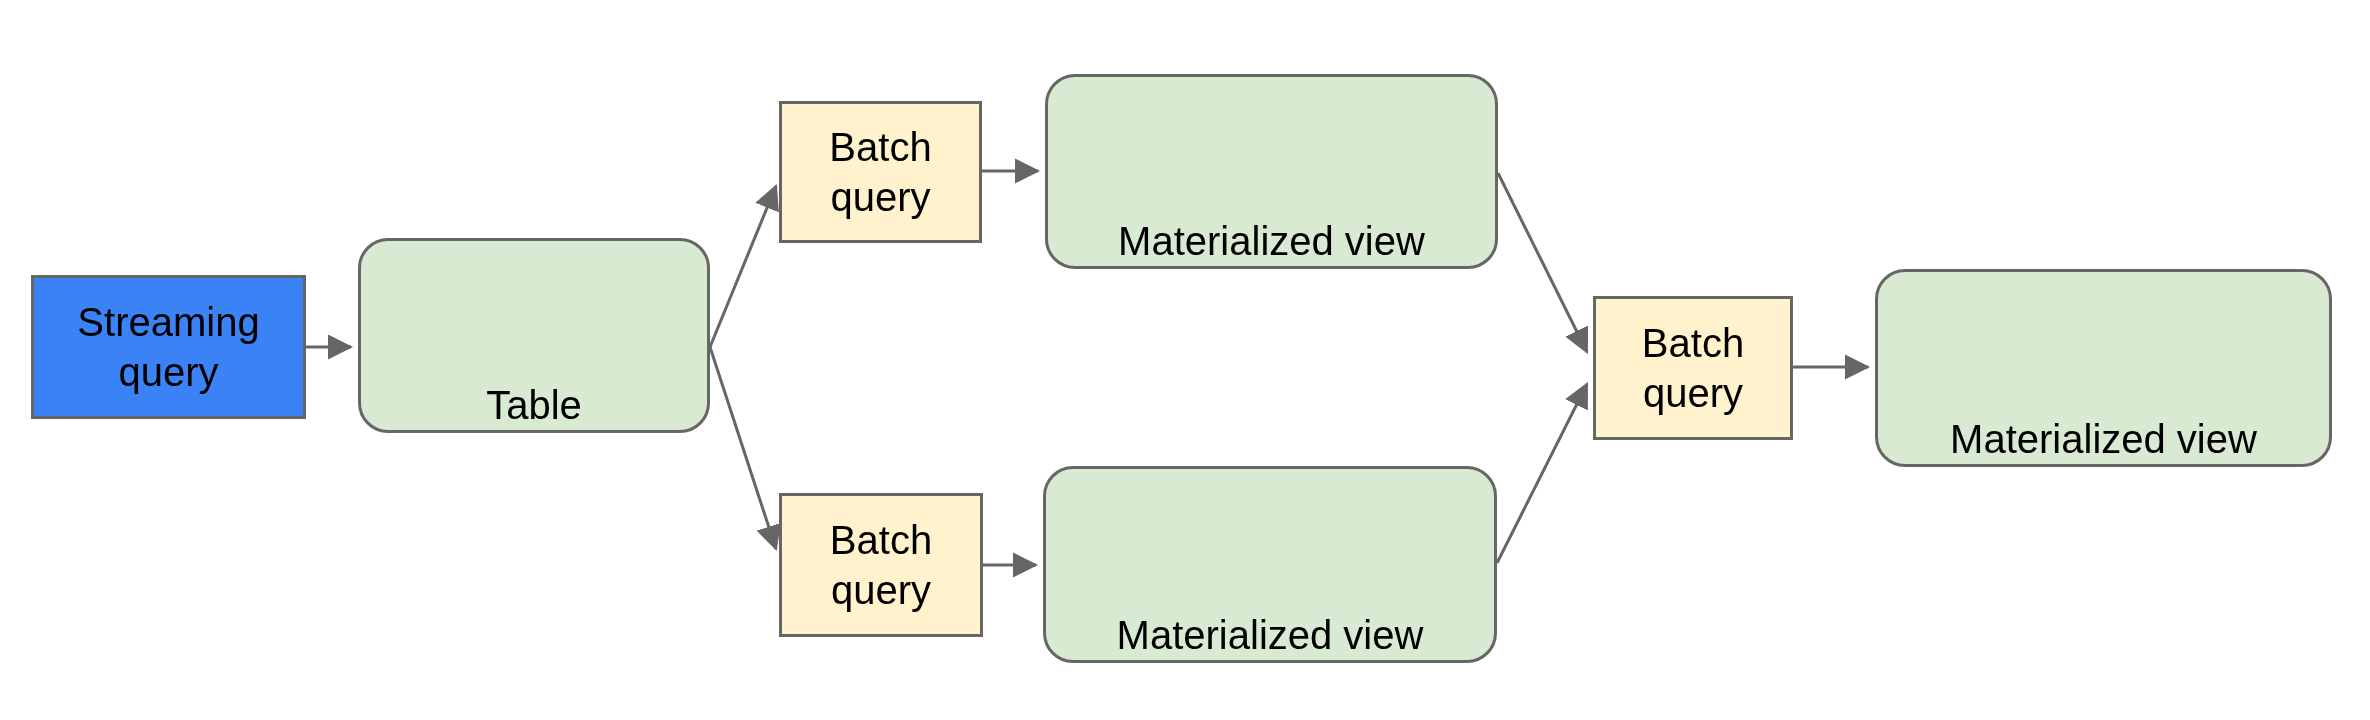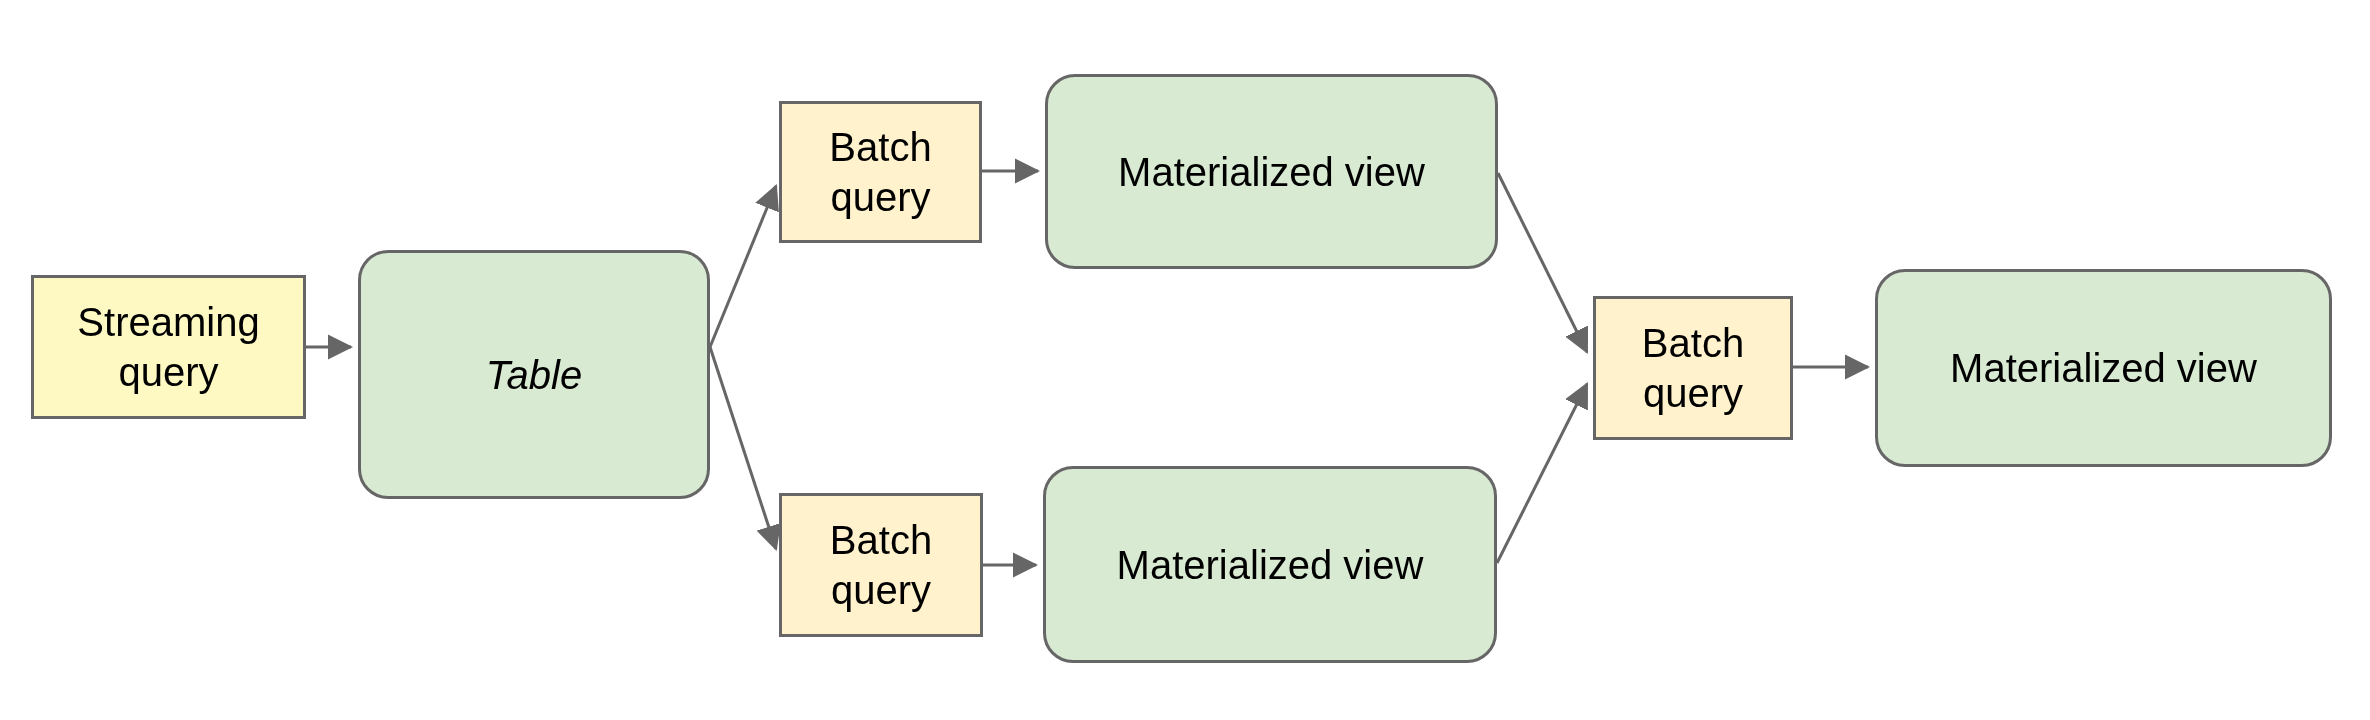--- a/index.html
+++ b/index.html
@@ -28,21 +28,21 @@
     box-sizing: border-box;
     display: flex;
     align-items: center;
     justify-content: center;
     text-align: center;
     color: #000000;
     font-size: 40px;
     line-height: 1.25;
   }
   .node.rect   { border-radius: 0; align-items: center; }
-  .node.rounded{ border-radius: 30px; }
+  .node.rounded{ border-radius: 30px; align-items: flex-end; }
   .node .label { display: block; padding: 0 12px; }
 </style>
 </head>
 <body>
 
 <div class="canvas">
   <svg class="edge-layer" xmlns="http://www.w3.org/2000/svg" viewBox="0 0 2370 720">
     <defs>
       <marker id="arrowhead" viewBox="0 0 12 12" refX="11" refY="6" markerWidth="8.5" markerHeight="8.5" orient="auto">
         <path d="M0,0 L12,6 L0,12 Z" fill="#666666"></path>
@@ -53,24 +53,24 @@
         <line x1="710" y1="347" x2="776" y2="186" stroke="#666666" stroke-width="3" marker-end="url(#arrowhead)"></line>
         <line x1="982" y1="171" x2="1038" y2="171" stroke="#666666" stroke-width="3" marker-end="url(#arrowhead)"></line>
         <line x1="710" y1="347" x2="776" y2="549" stroke="#666666" stroke-width="3" marker-end="url(#arrowhead)"></line>
         <line x1="983" y1="565" x2="1036" y2="565" stroke="#666666" stroke-width="3" marker-end="url(#arrowhead)"></line>
         <line x1="1498" y1="173" x2="1587" y2="352" stroke="#666666" stroke-width="3" marker-end="url(#arrowhead)"></line>
         <line x1="1497" y1="563" x2="1587" y2="384" stroke="#666666" stroke-width="3" marker-end="url(#arrowhead)"></line>
         <line x1="1793" y1="367" x2="1868" y2="367" stroke="#666666" stroke-width="3" marker-end="url(#arrowhead)"></line>
       </g>
   </svg>
   <div id="node-group">
-      <div class="node rect" style="left: 31px; top: 275px; width: 275px; height: 144px; background: #fef9c3; border: 3px solid rgb(102, 102, 102); color: rgb(0, 0, 0);">
+      <div class="node rect" style="left: 31px; top: 275px; width: 275px; height: 144px; background: #3b82f6; border: 3px solid rgb(102, 102, 102); color: rgb(0, 0, 0);">
         <span class="label">Streaming query</span>
       </div>
-      <div class="node rounded" style="left: 358px; top: 250px; width: 352px; height: 249px; background: rgb(217, 234, 211); border: 3px solid rgb(102, 102, 102); color: rgb(0, 0, 0); font-style: italic;">
+      <div class="node rounded" style="left: 358px; top: 238px; width: 352px; height: 195px; background: rgb(217, 234, 211); border: 3px solid rgb(102, 102, 102); color: rgb(0, 0, 0);">
         <span class="label">Table</span>
       </div>
       <div class="node rect" style="left: 779px; top: 101px; width: 203px; height: 142px; background: rgb(255, 242, 204); border: 3px solid rgb(102, 102, 102); color: rgb(0, 0, 0);">
         <span class="label">Batch query</span>
       </div>
       <div class="node rounded" style="left: 1045px; top: 74px; width: 453px; height: 195px; background: rgb(217, 234, 211); border: 3px solid rgb(102, 102, 102); color: rgb(0, 0, 0);">
         <span class="label">Materialized view</span>
       </div>
       <div class="node rect" style="left: 779px; top: 493px; width: 204px; height: 144px; background: rgb(255, 242, 204); border: 3px solid rgb(102, 102, 102); color: rgb(0, 0, 0);">
         <span class="label">Batch query</span>

